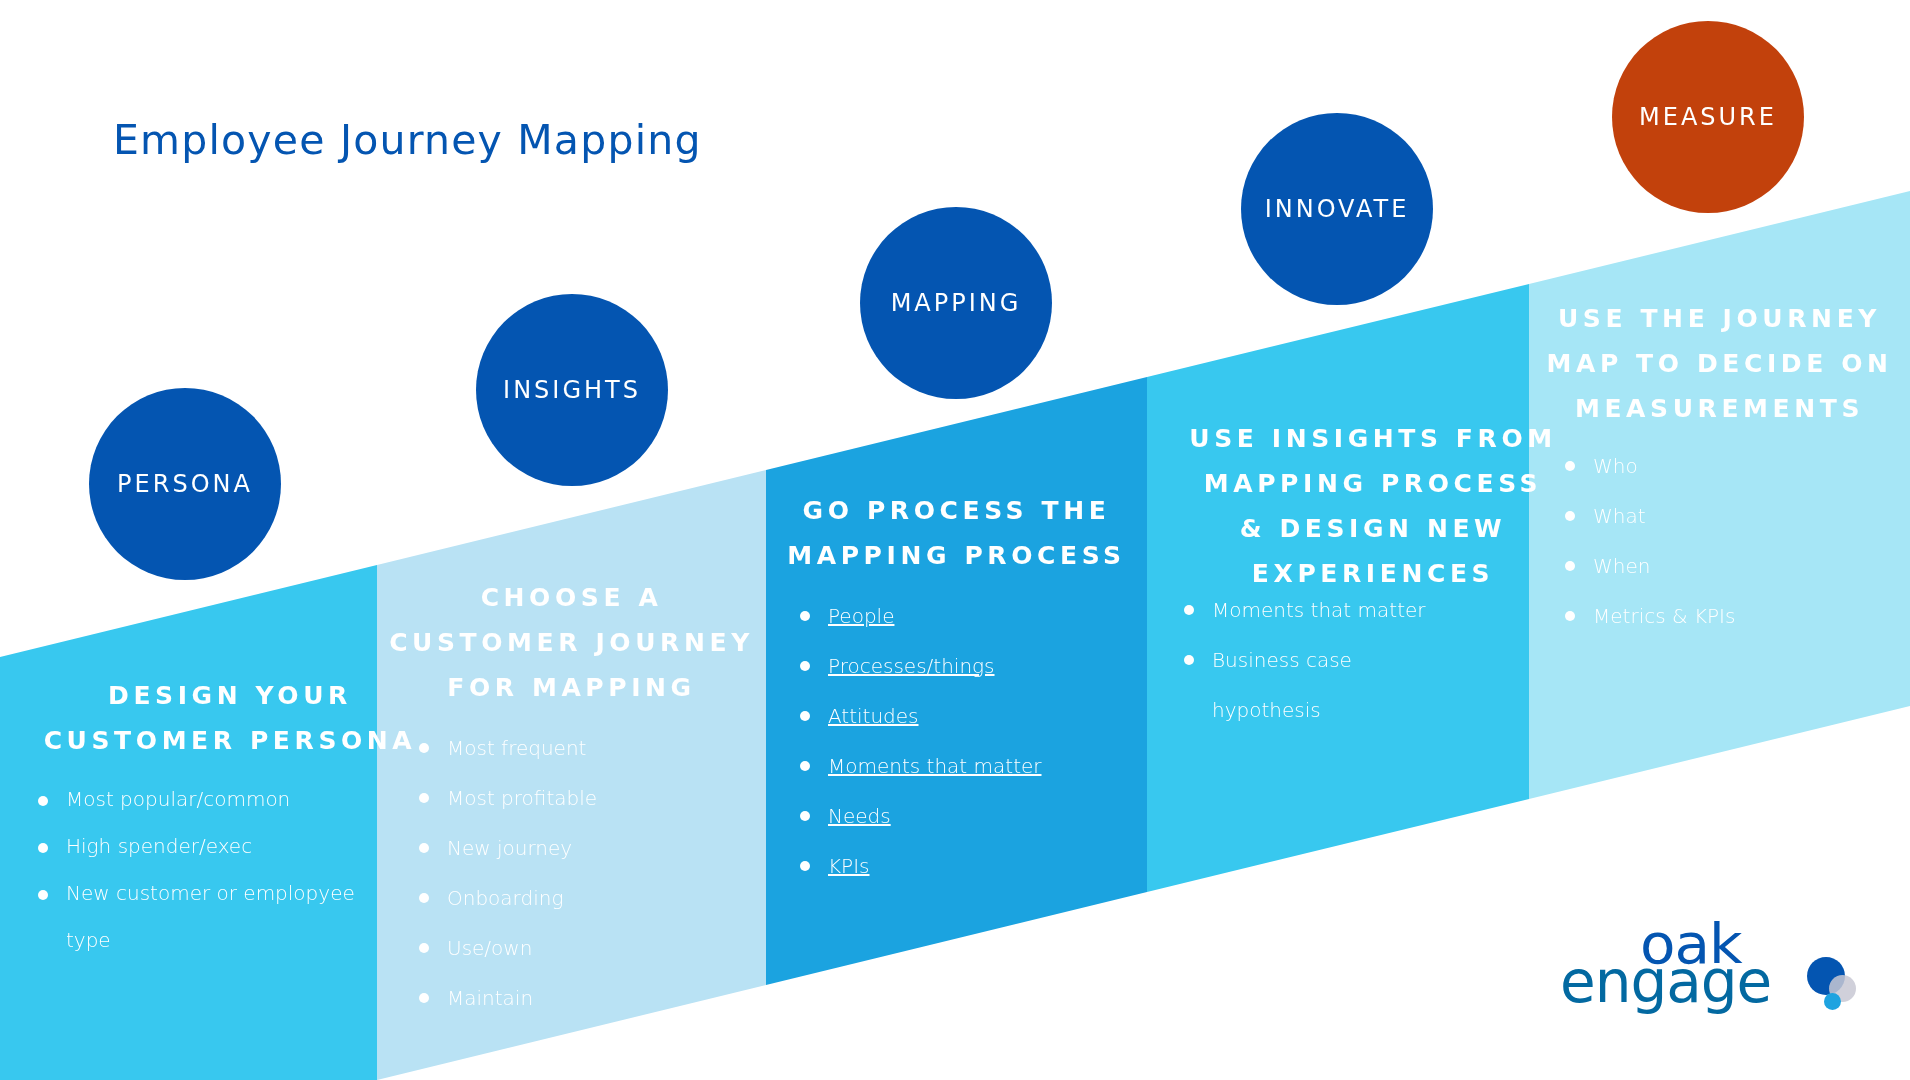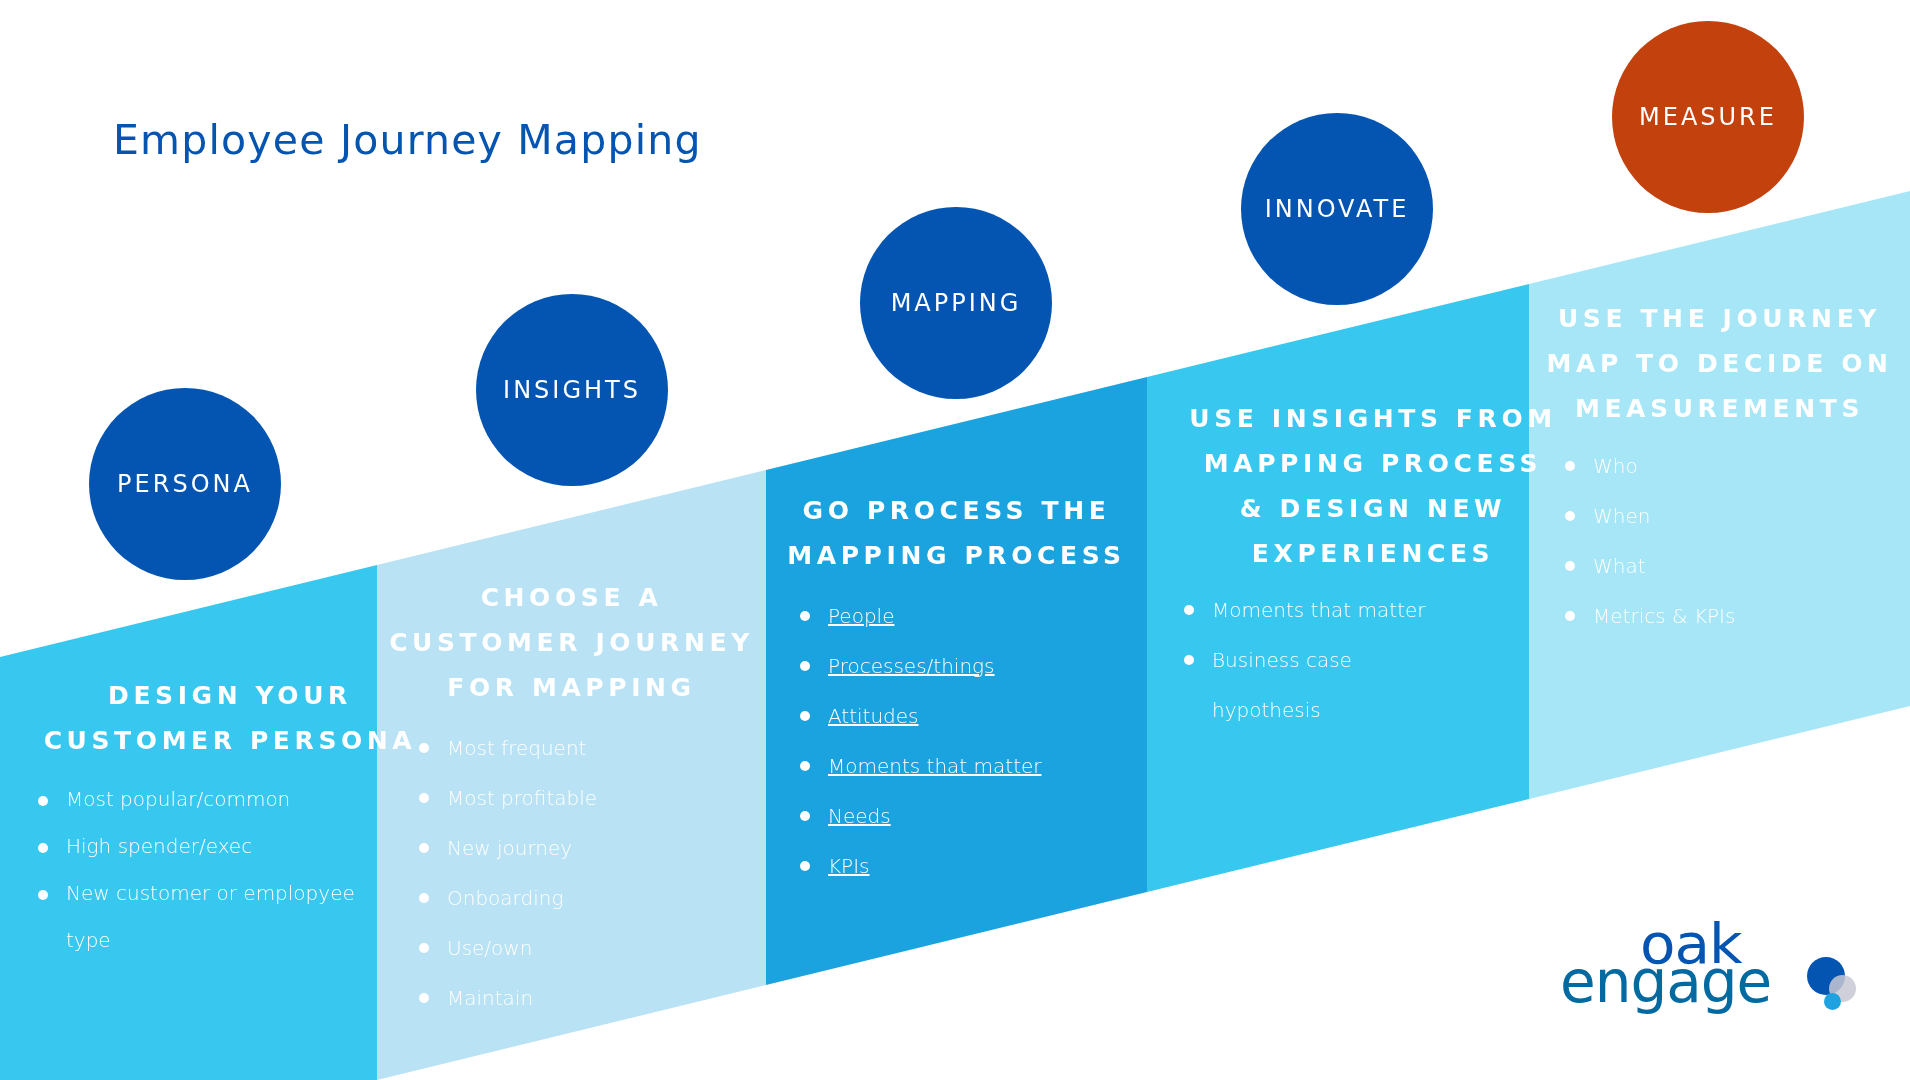--- a/index.html
+++ b/index.html
@@ -155,21 +155,21 @@
   <li>
       <span class="dot"></span>
       <span class="txt">Needs</span>
     </li>
   <li>
       <span class="dot"></span>
       <span class="txt">KPIs</span>
     </li>
 </ul>
 
-<div class="panel-heading" style="left:1147px; width:452px; top:396px;">
+<div class="panel-heading" style="left:1147px; width:452px; top:416px;">
   <div>USE INSIGHTS FROM</div>
   <div>MAPPING PROCESS</div>
   <div>&amp; DESIGN NEW</div>
   <div>EXPERIENCES</div>
 </div>
 <ul class="bullets" style="left:1212px; top:585px; width:250px;">
   <li>
       <span class="dot"></span>
       <span class="txt" style="width:230px;">Moments that matter</span>
     </li>
@@ -184,25 +184,25 @@
   <div>MAP TO DECIDE ON</div>
   <div>MEASUREMENTS</div>
 </div>
 <ul class="bullets" style="left:1593px; top:441px; width:300px;">
   <li>
       <span class="dot"></span>
       <span class="txt">Who</span>
     </li>
   <li>
       <span class="dot"></span>
+      <span class="txt">What</span>
+    </li>
+  <li>
+      <span class="dot"></span>
       <span class="txt">When</span>
-    </li>
-  <li>
-      <span class="dot"></span>
-      <span class="txt">What</span>
     </li>
   <li>
       <span class="dot"></span>
       <span class="txt">Metrics &amp; KPIs</span>
     </li>
 </ul>
 
 <div class="logo">
   <div class="logo-oak">oak</div>
   <div class="logo-engage">engage</div>

